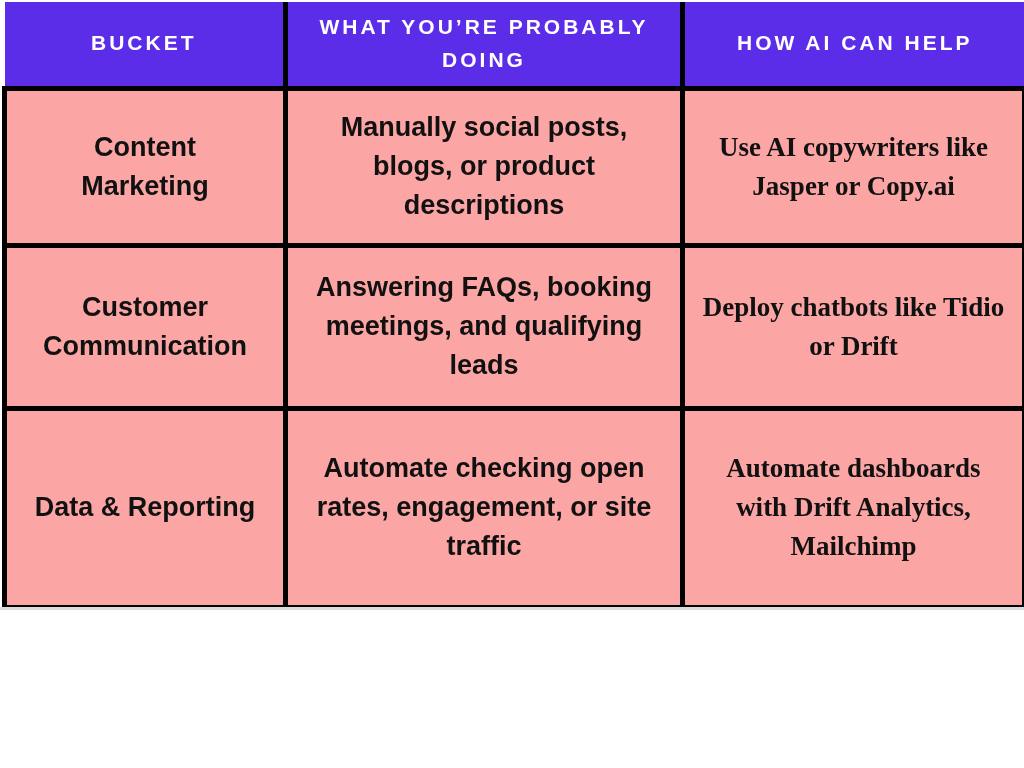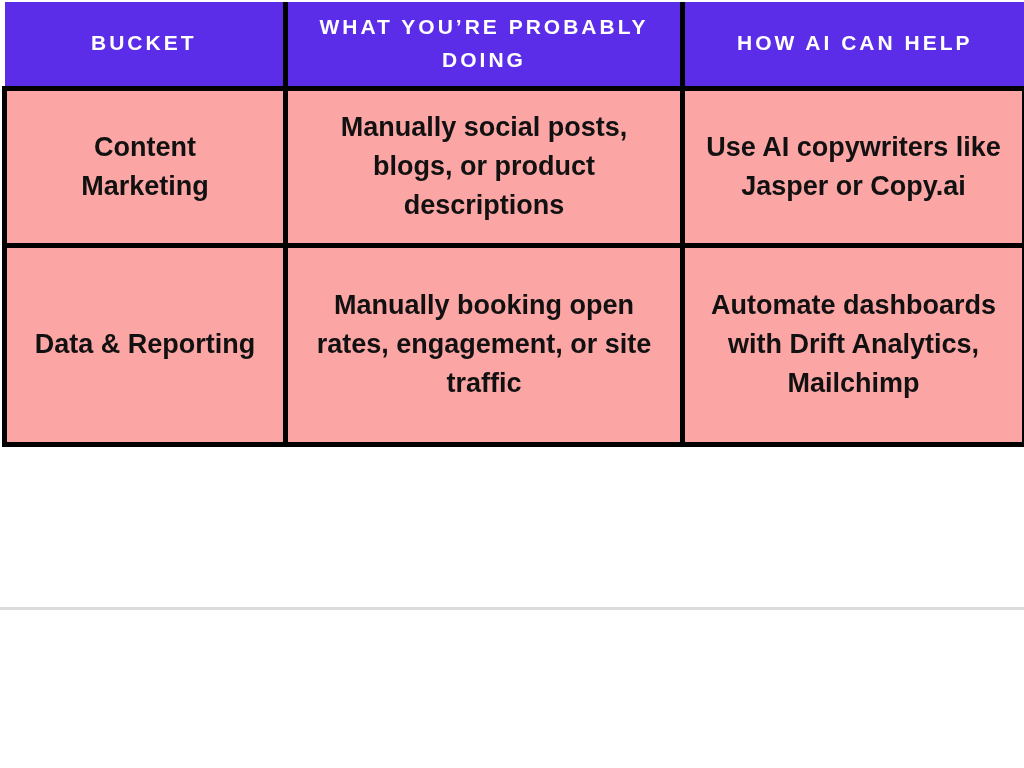--- a/index.html
+++ b/index.html
@@ -62,21 +62,21 @@
     border: 5px solid var(--border);
     color: var(--body-text);
     font-size: 27px;
     font-weight: bold;
     line-height: 1.44;
     text-align: center;
     vertical-align: middle;
   }
   td.c1 { padding: 0 21px; }
   td.c2 { padding: 0 19px; }
-  td.c3 { padding: 0 16px; }
+  td.c3 { padding: 0 16px; font-family: Liberation Serif, serif; }
 
   .table-shadow {
     position: absolute;
     top: 607px;
     left: 0;
     width: 1024px;
     height: 3px;
     background: #dcdcdc;
   }
 </style>
@@ -97,23 +97,28 @@
         <th>WHAT YOU’RE PROBABLY DOING</th>
         <th>HOW AI CAN HELP</th>
       </tr>
     </thead>
     <tbody>
       <tr class="r1">
         <td class="c1">Content Marketing</td>
         <td class="c2">Manually social posts, blogs, or product descriptions</td>
         <td class="c3">Use AI copywriters like Jasper or Copy.ai</td>
       </tr>
+      <tr class="r2">
+        <td class="c1">Customer Communication</td>
+        <td class="c2">Answering FAQs, booking meetings, and qualifying leads</td>
+        <td class="c3">Deploy chatbots like Tidio or Drift</td>
+      </tr>
       <tr class="r3">
         <td class="c1">Data &amp; Reporting</td>
-        <td class="c2">Manually booking open rates, engagement, or site traffic</td>
+        <td class="c2">Automate checking open rates, engagement, or site traffic</td>
         <td class="c3">Automate dashboards with Drift Analytics, Mailchimp</td>
       </tr>
     </tbody>
   </table>
 
   <div class="table-shadow"></div>
 
 </div>
 
 </body></html>

